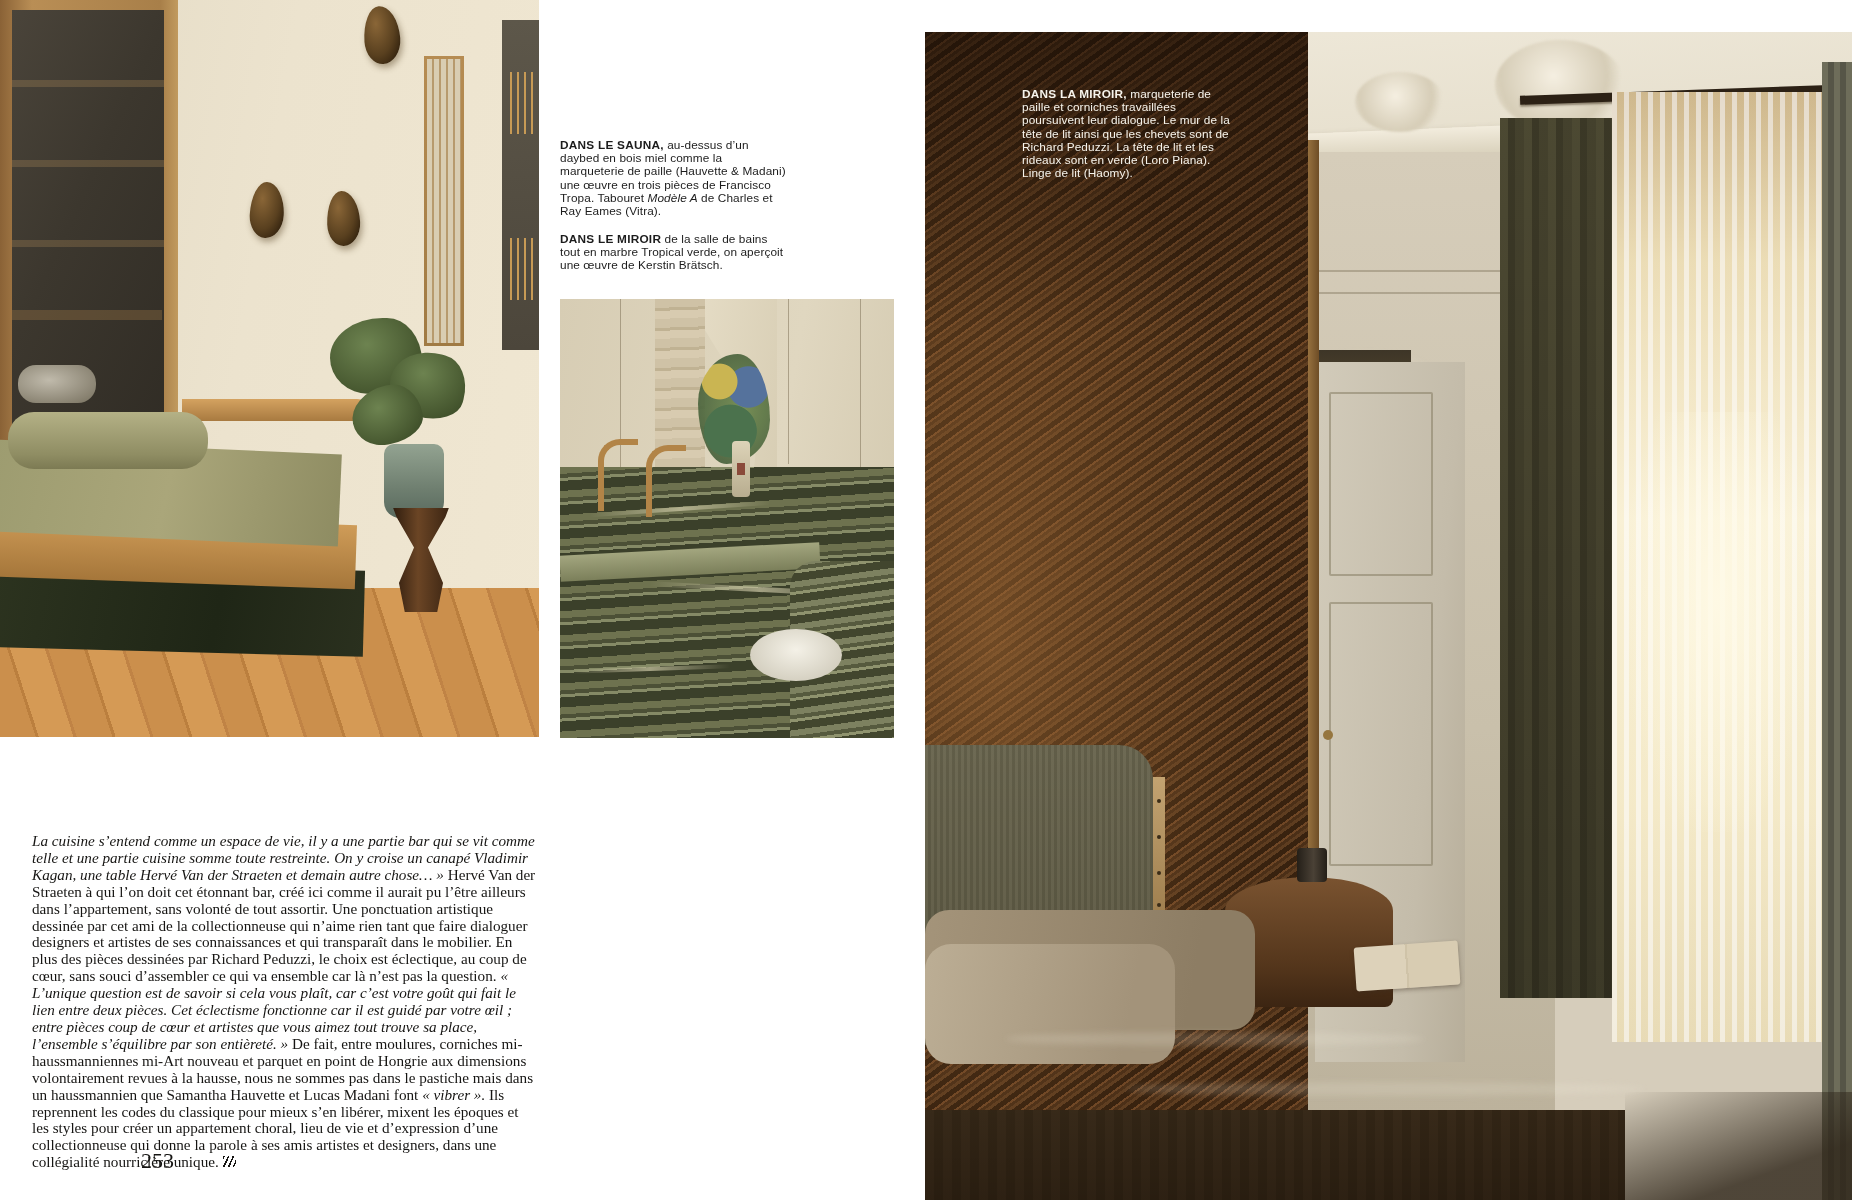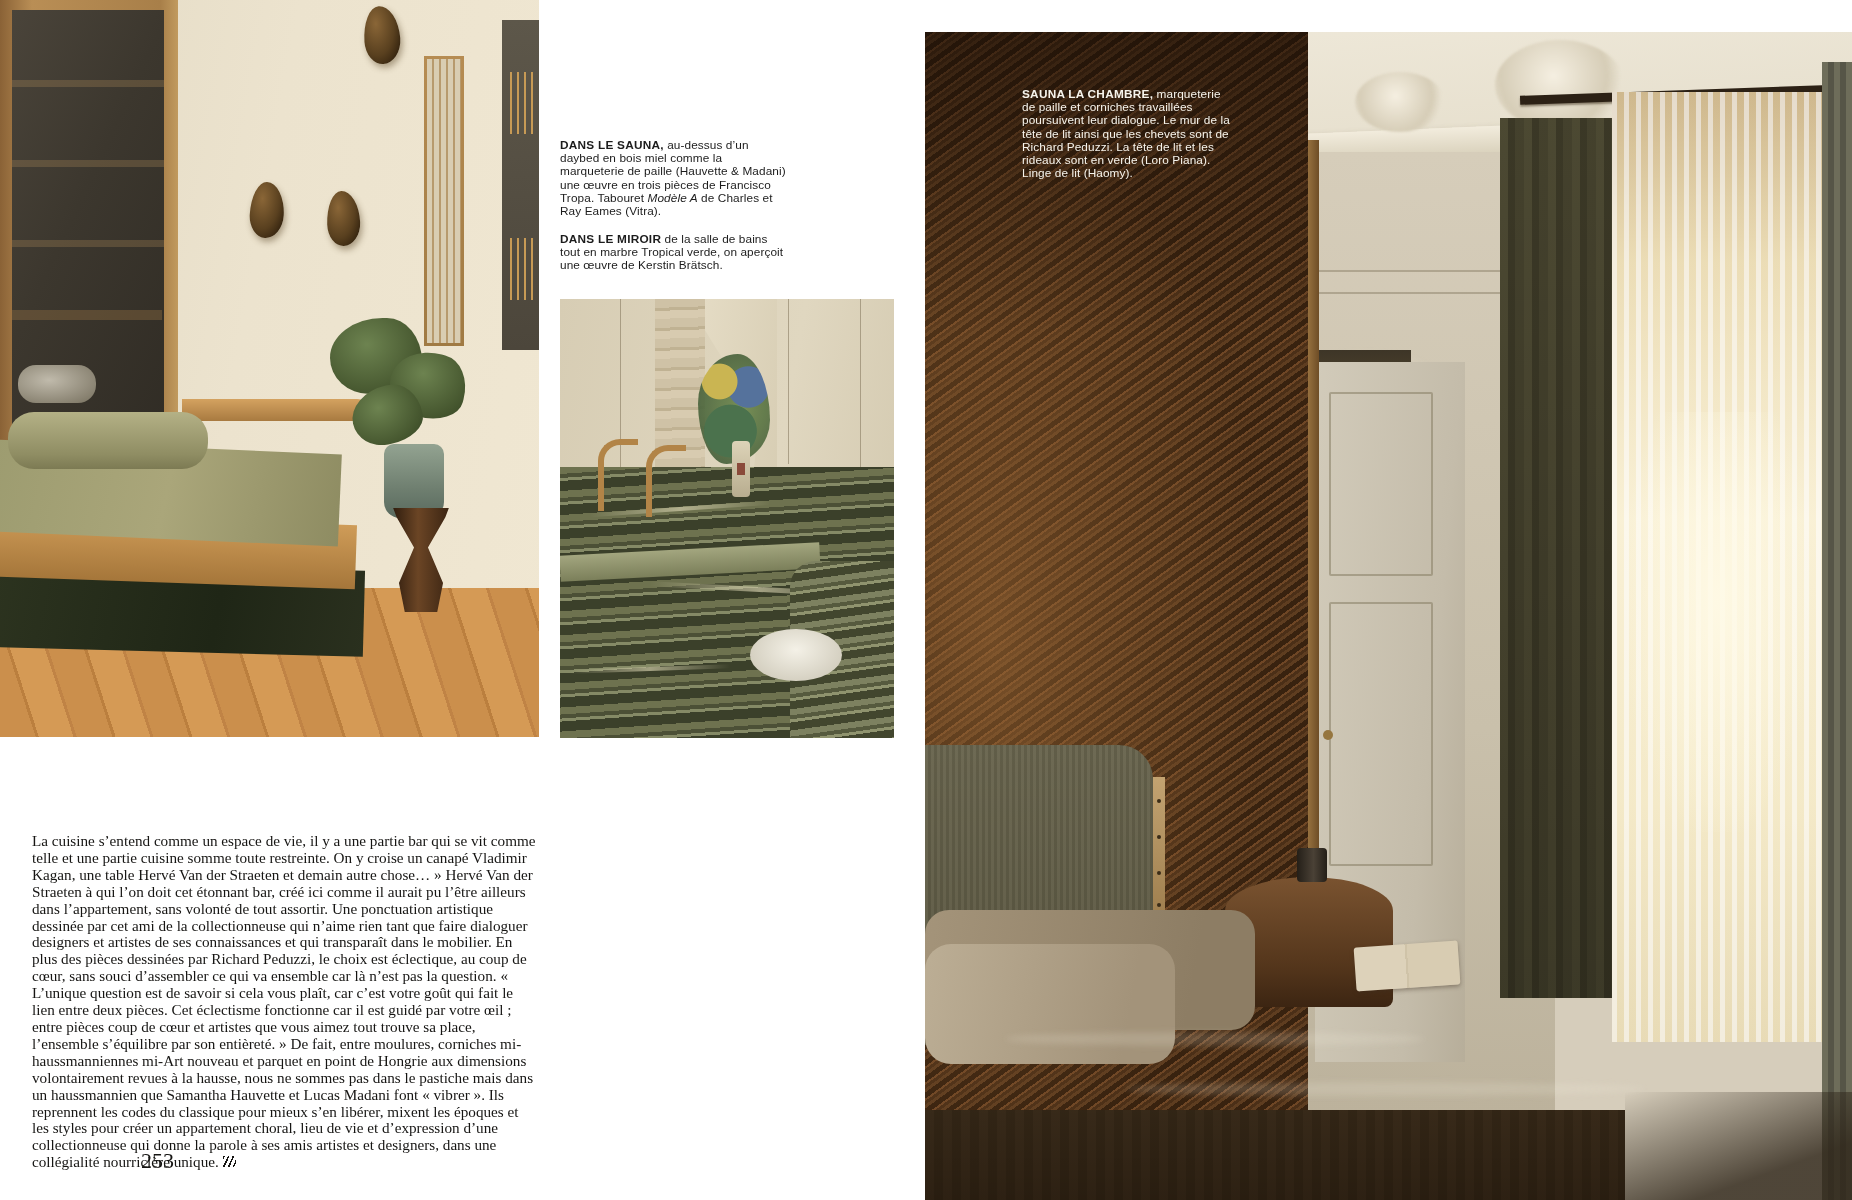--- a/index.html
+++ b/index.html
@@ -6,21 +6,21 @@
   #spread{position:relative;width:1852px;height:1200px;background:#fff;overflow:hidden;
           font-family:"Liberation Sans",sans-serif;}
   .abs{position:absolute;}
 
   
   .cap{font-size:11.8px;line-height:13.2px;color:#1c1c1c;letter-spacing:.1px;}
   .cap .seg-b{font-weight:700;letter-spacing:.25px;}
   .cap .seg-i{font-style:italic;}
   .cap-white{color:#f7f4ec;}
   .bodytext{font-family:"Liberation Serif",serif;font-size:15.2px;line-height:16.9px;color:#161513;}
-  .bodytext .seg-i{}
+  .bodytext .seg-i{font-style:italic;}
   .pagenum{font-family:"Liberation Serif",serif;font-size:22px;color:#161513;}
   .endmark{display:inline-block;width:13px;height:11px;margin-left:4px;vertical-align:baseline;
            background:repeating-linear-gradient(115deg,#161513 0 1.6px,transparent 1.6px 4.4px);}
 
   
   .photo{overflow:hidden;}
   #photo-sauna{left:0;top:0;width:539px;height:737px;
      background:linear-gradient(100deg,#e3dac4 0%,#ece3ce 45%,#f0e7d2 100%);}
   .sauna-frame{left:0;top:0;width:178px;height:578px;
      background:linear-gradient(90deg,#8a6236,#b98e55 18%,#a87f49 90%,#c19a5e);}
@@ -265,20 +265,20 @@
     <div class="abs pillow-front"></div>
     <div class="abs duvet">
       <div class="duvet-fold" style="left:80px;top:40px;width:420px"></div>
       <div class="duvet-fold" style="left:200px;top:90px;width:520px"></div>
       <div class="duvet-fold" style="left:60px;top:150px;width:380px"></div>
     </div>
     <div class="abs book"></div>
     <div class="abs blanket"></div>
     <div class="abs corner-dark"></div>
 
-    <div class="abs cap cap-white" style="left:97px;top:56px;width:208px"><span class="seg-b">SAUNA LA CHAMBRE,</span><span> marqueterie de paille et corniches travaillées poursuivent leur dialogue. Le mur de la tête de lit ainsi que les chevets sont de Richard Peduzzi. La tête de lit et les rideaux sont en verde (Loro Piana). Linge de lit (Haomy).</span></div>
+    <div class="abs cap cap-white" style="left:97px;top:56px;width:208px"><span class="seg-b">DANS LA MIROIR,</span><span> marqueterie de paille et corniches travaillées poursuivent leur dialogue. Le mur de la tête de lit ainsi que les chevets sont de Richard Peduzzi. La tête de lit et les rideaux sont en verde (Loro Piana). Linge de lit (Haomy).</span></div>
   </div>
 
   <div class="abs bodytext" style="left:32px;top:833px;width:505px"><span class="seg-i">La cuisine s’entend comme un espace de vie, il y a une partie bar qui se vit comme telle et une partie cuisine somme toute restreinte. On y croise un canapé Vladimir Kagan, une table Hervé Van der Straeten et demain autre chose… » </span><span>Hervé Van der Straeten à qui l’on doit cet étonnant bar, créé ici comme il aurait pu l’être ailleurs dans l’appartement, sans volonté de tout assortir. Une ponctuation artistique dessinée par cet ami de la collectionneuse qui n’aime rien tant que faire dialoguer designers et artistes de ses connaissances et qui transparaît dans le mobilier. En plus des pièces dessinées par Richard Peduzzi, le choix est éclectique, au coup de cœur, sans souci d’assembler ce qui va ensemble car là n’est pas la question. </span><span class="seg-i">« L’unique question est de savoir si cela vous plaît, car c’est votre goût qui fait le lien entre deux pièces. Cet éclectisme fonctionne car il est guidé par votre œil ; entre pièces coup de cœur et artistes que vous aimez tout trouve sa place, l’ensemble s’équilibre par son entièreté. » </span><span>De fait, entre moulures, corniches mi-haussmanniennes mi-Art nouveau et parquet en point de Hongrie aux dimensions volontairement revues à la hausse, nous ne sommes pas dans le pastiche mais dans un haussmannien que Samantha Hauvette et Lucas Madani font </span><span class="seg-i">« vibrer ».</span><span> Ils reprennent les codes du classique pour mieux s’en libérer, mixent les époques et les styles pour créer un appartement choral, lieu de vie et d’expression d’une collectionneuse qui donne la parole à ses amis artistes et designers, dans une collégialité nourricière unique.</span><span class="endmark"></span></div>
 
   <div class="abs pagenum" style="left:141px;top:1148px">253</div>
 
 </div>
 
 </body></html>

